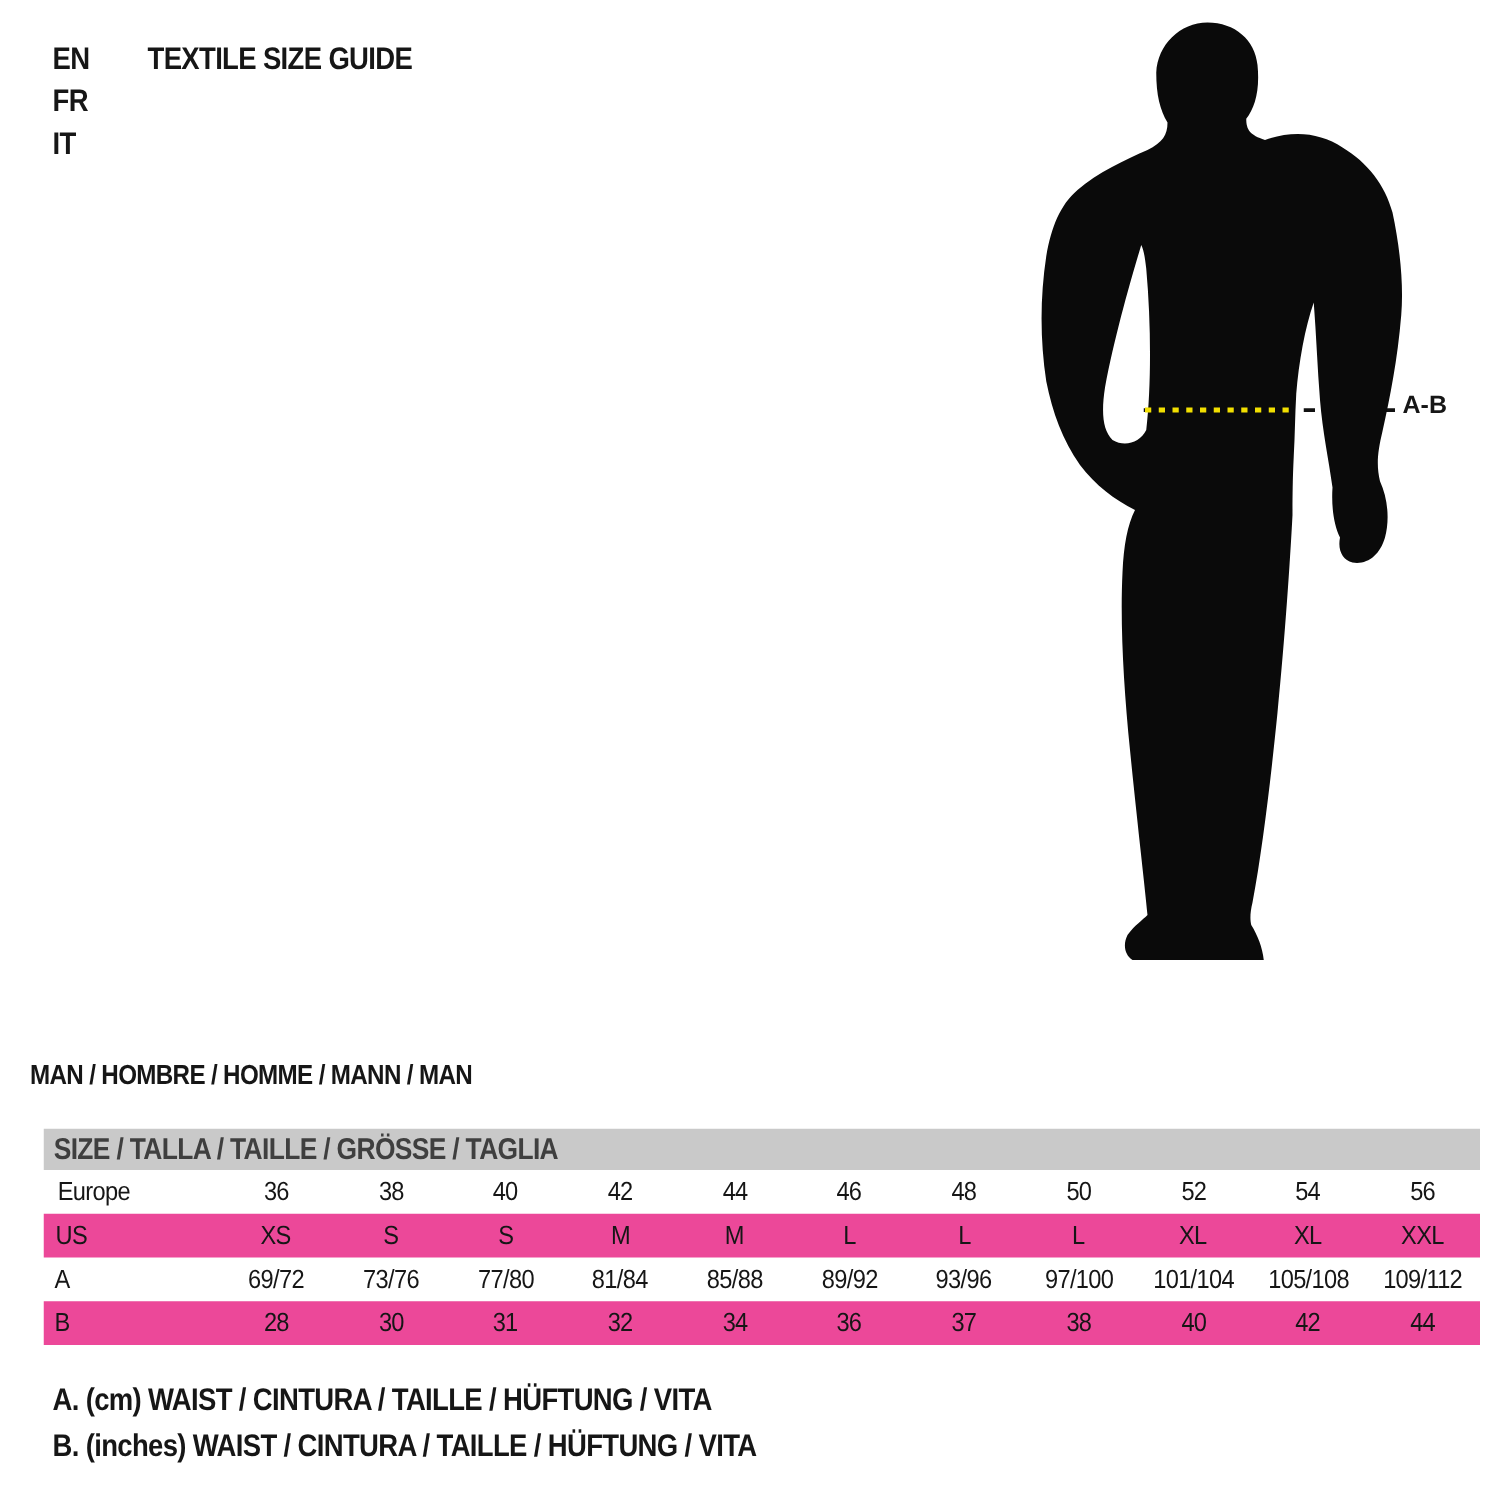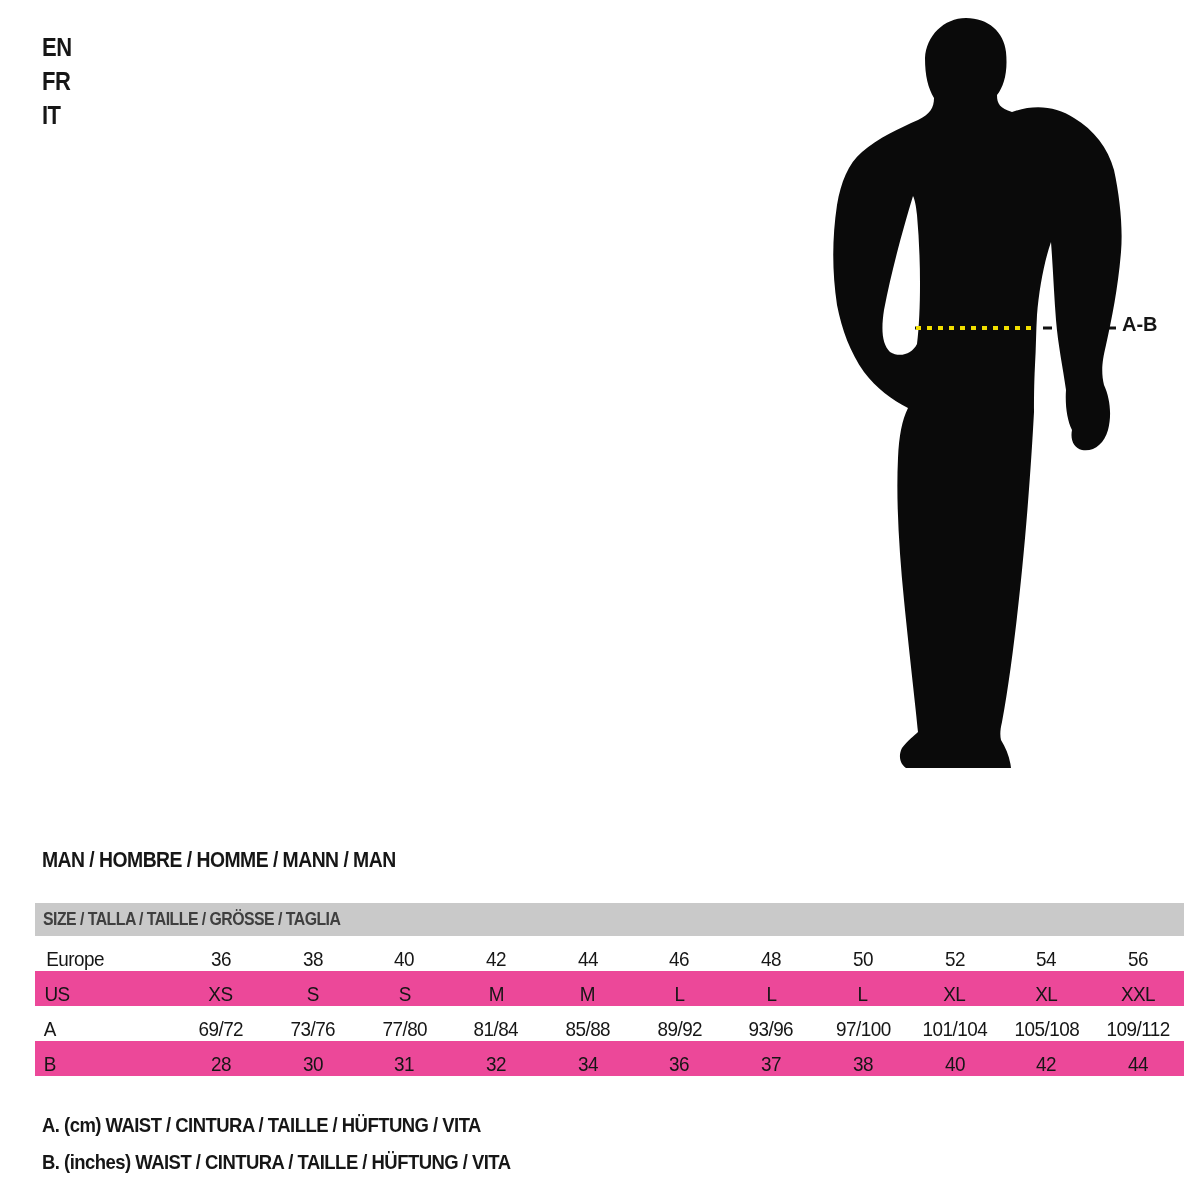--- a/index.html
+++ b/index.html
@@ -15,45 +15,46 @@
   .lang-list{position:absolute;left:42px;top:30px;}
   .lang-row{display:flex;height:34px;align-items:center;font-size:25px;font-weight:bold;}
   .lang-code{width:76px;}
   .category-line{position:absolute;left:42px;top:221px;font-size:25px;font-weight:bold;}
 
   
   .figure-wrap{position:absolute;left:820px;top:0px;width:380px;height:800px;}
   .ab-label{position:absolute;left:1122px;top:313px;font-size:20px;font-weight:bold;}
 
   
-  .man-heading{position:absolute;left:42px;top:847px;font-size:22px;font-weight:bold;}
+  .man-heading{position:absolute;left:24px;top:847px;font-size:22px;font-weight:bold;}
 
   
   .size-table{position:absolute;left:35px;top:903px;width:1149px;}
   .size-header{
     height:33px;background:#c9c9c9;display:flex;align-items:center;
-    padding-left:8px;font-size:18px;font-weight:bold;color:#3f3f3f;box-sizing:border-box;
+    padding-left:8px;font-size:24px;font-weight:bold;color:#3f3f3f;box-sizing:border-box;
   }
-  .trow{display:flex;height:35px;align-items:flex-end;font-size:21px;}
+  .trow{display:flex;height:35px;align-items:center;font-size:21px;}
   .trow.alt{background:#ec4899;}
   .tlabel{width:140px;padding-left:8px;box-sizing:border-box;}
   .tcell{flex:1;text-align:center;}
 
   
   .footnotes{position:absolute;left:42px;top:1106px;}
-  .footnote{height:37px;font-size:21px;font-weight:bold;display:flex;align-items:center;}
+  .footnote{height:37px;font-size:25px;font-weight:bold;display:flex;align-items:flex-start;}
 </style>
 </head>
 <body>
 
 <div class="canvas">
 
   <div class="lang-list" id="lang-list">
       <div class="lang-row cond">
         <div class="lang-code"><span class="sx">EN</span></div>
+        <div><span class="sx">TEXTILE SIZE GUIDE</span></div>
       </div>
       <div class="lang-row cond">
         <div class="lang-code"><span class="sx">FR</span></div>
       </div>
       <div class="lang-row cond">
         <div class="lang-code"><span class="sx">IT</span></div>
       </div>
     </div>
 
 

